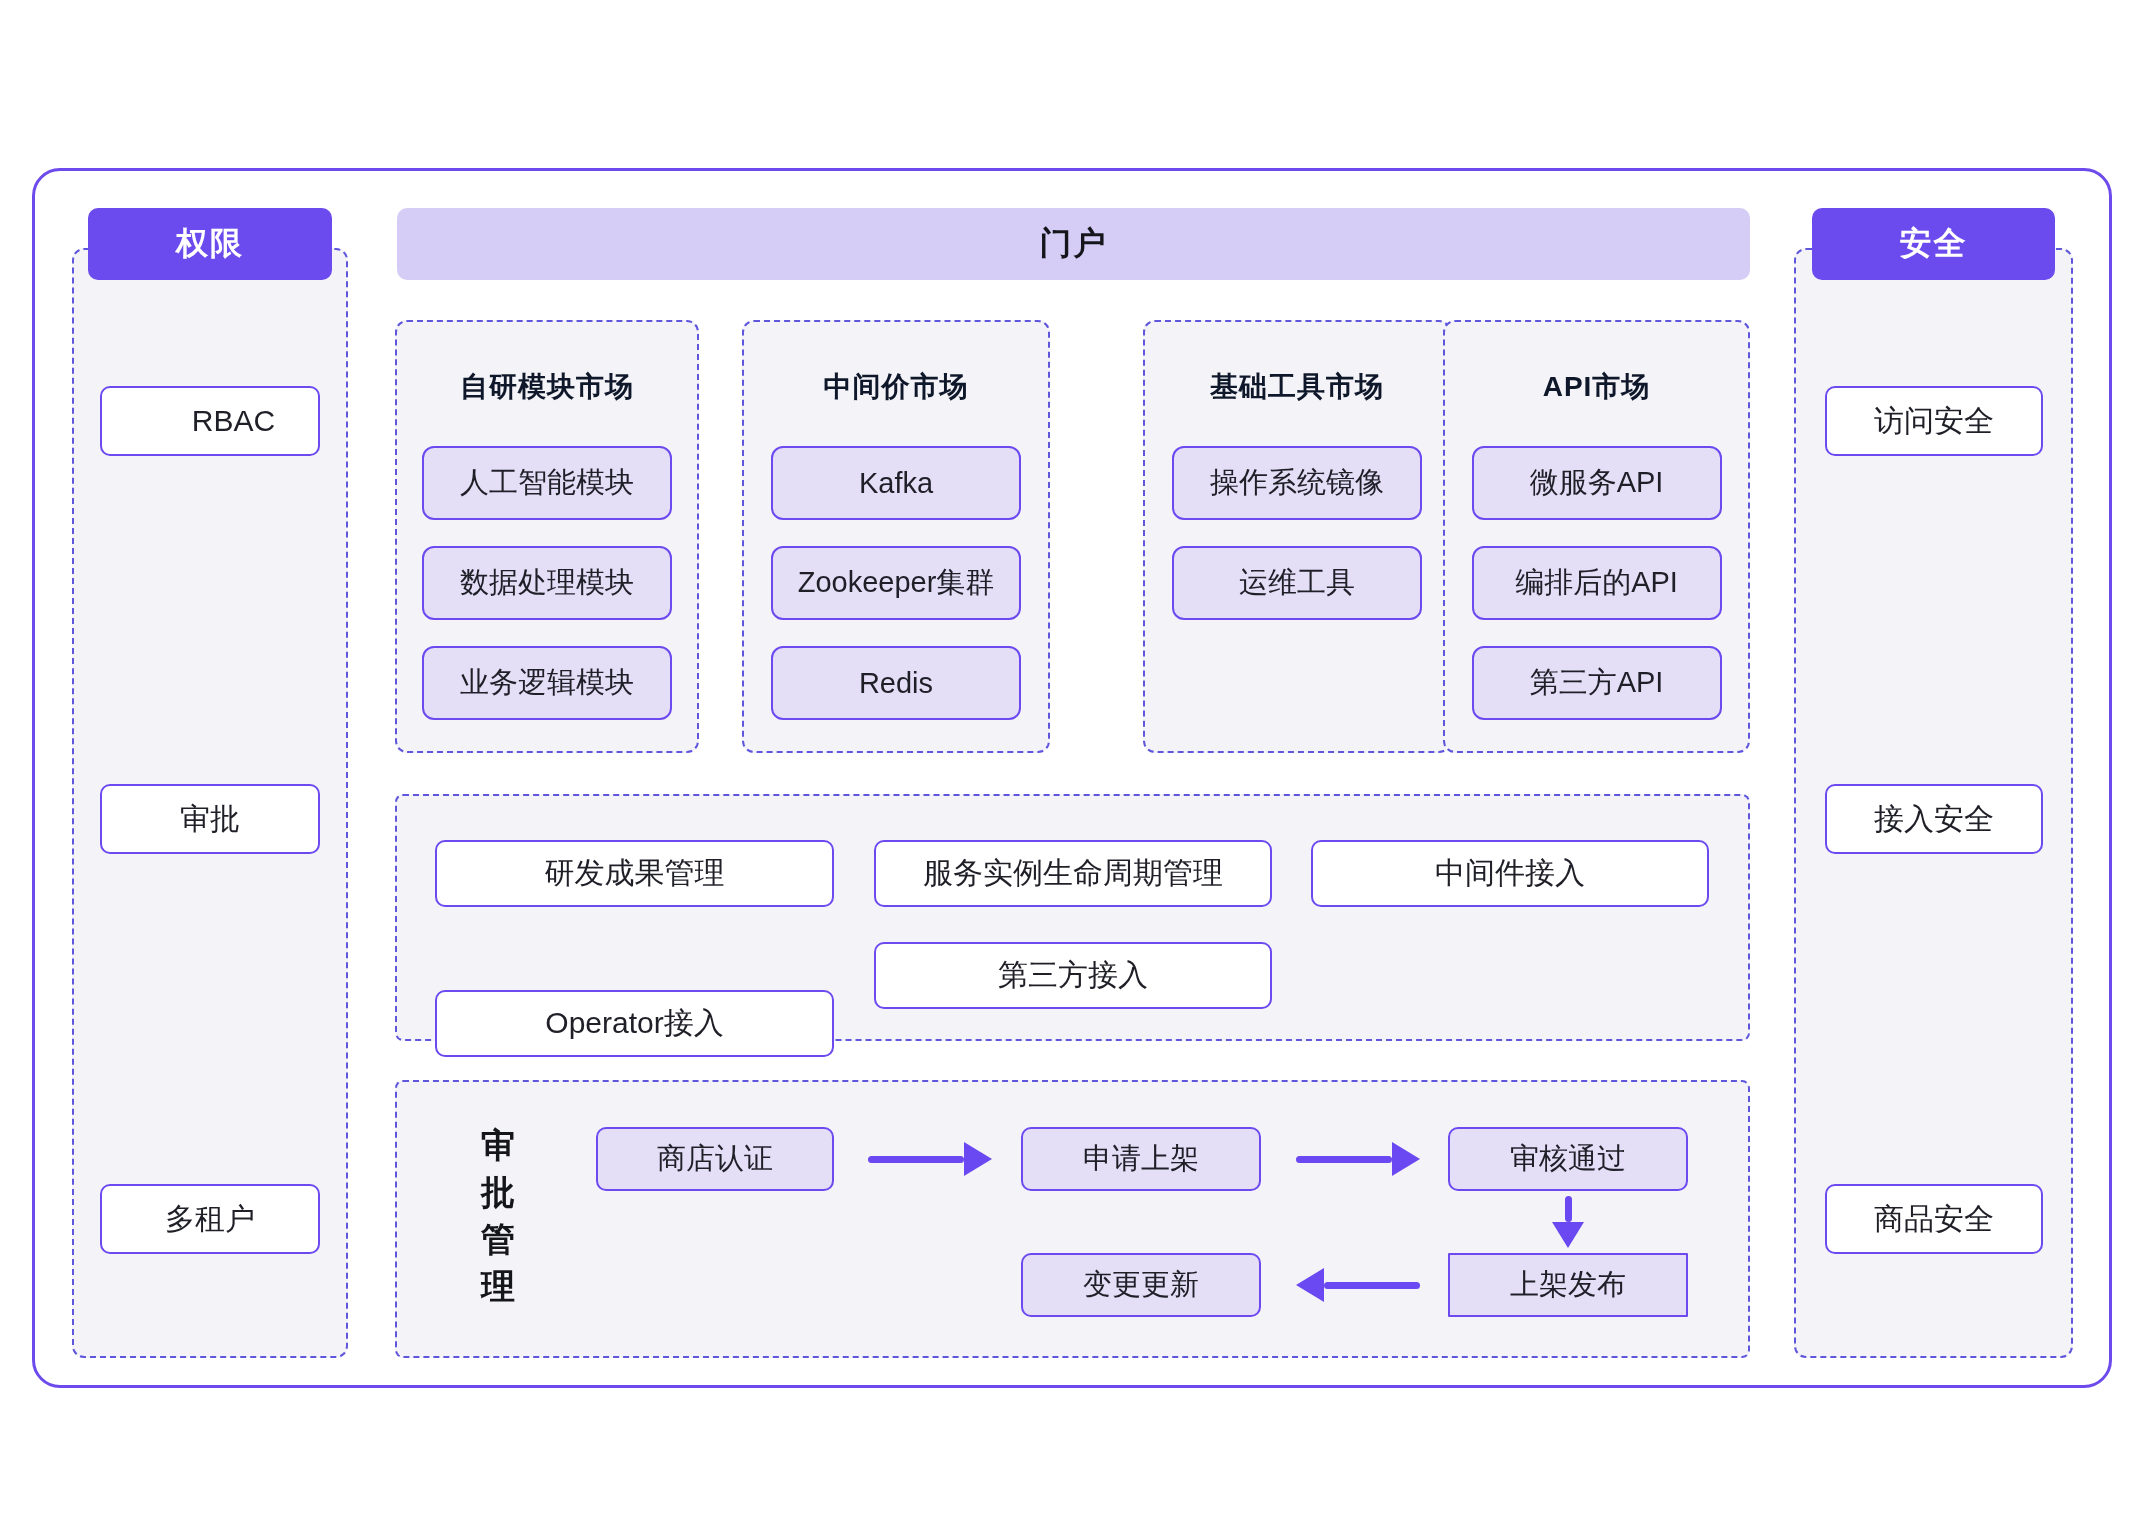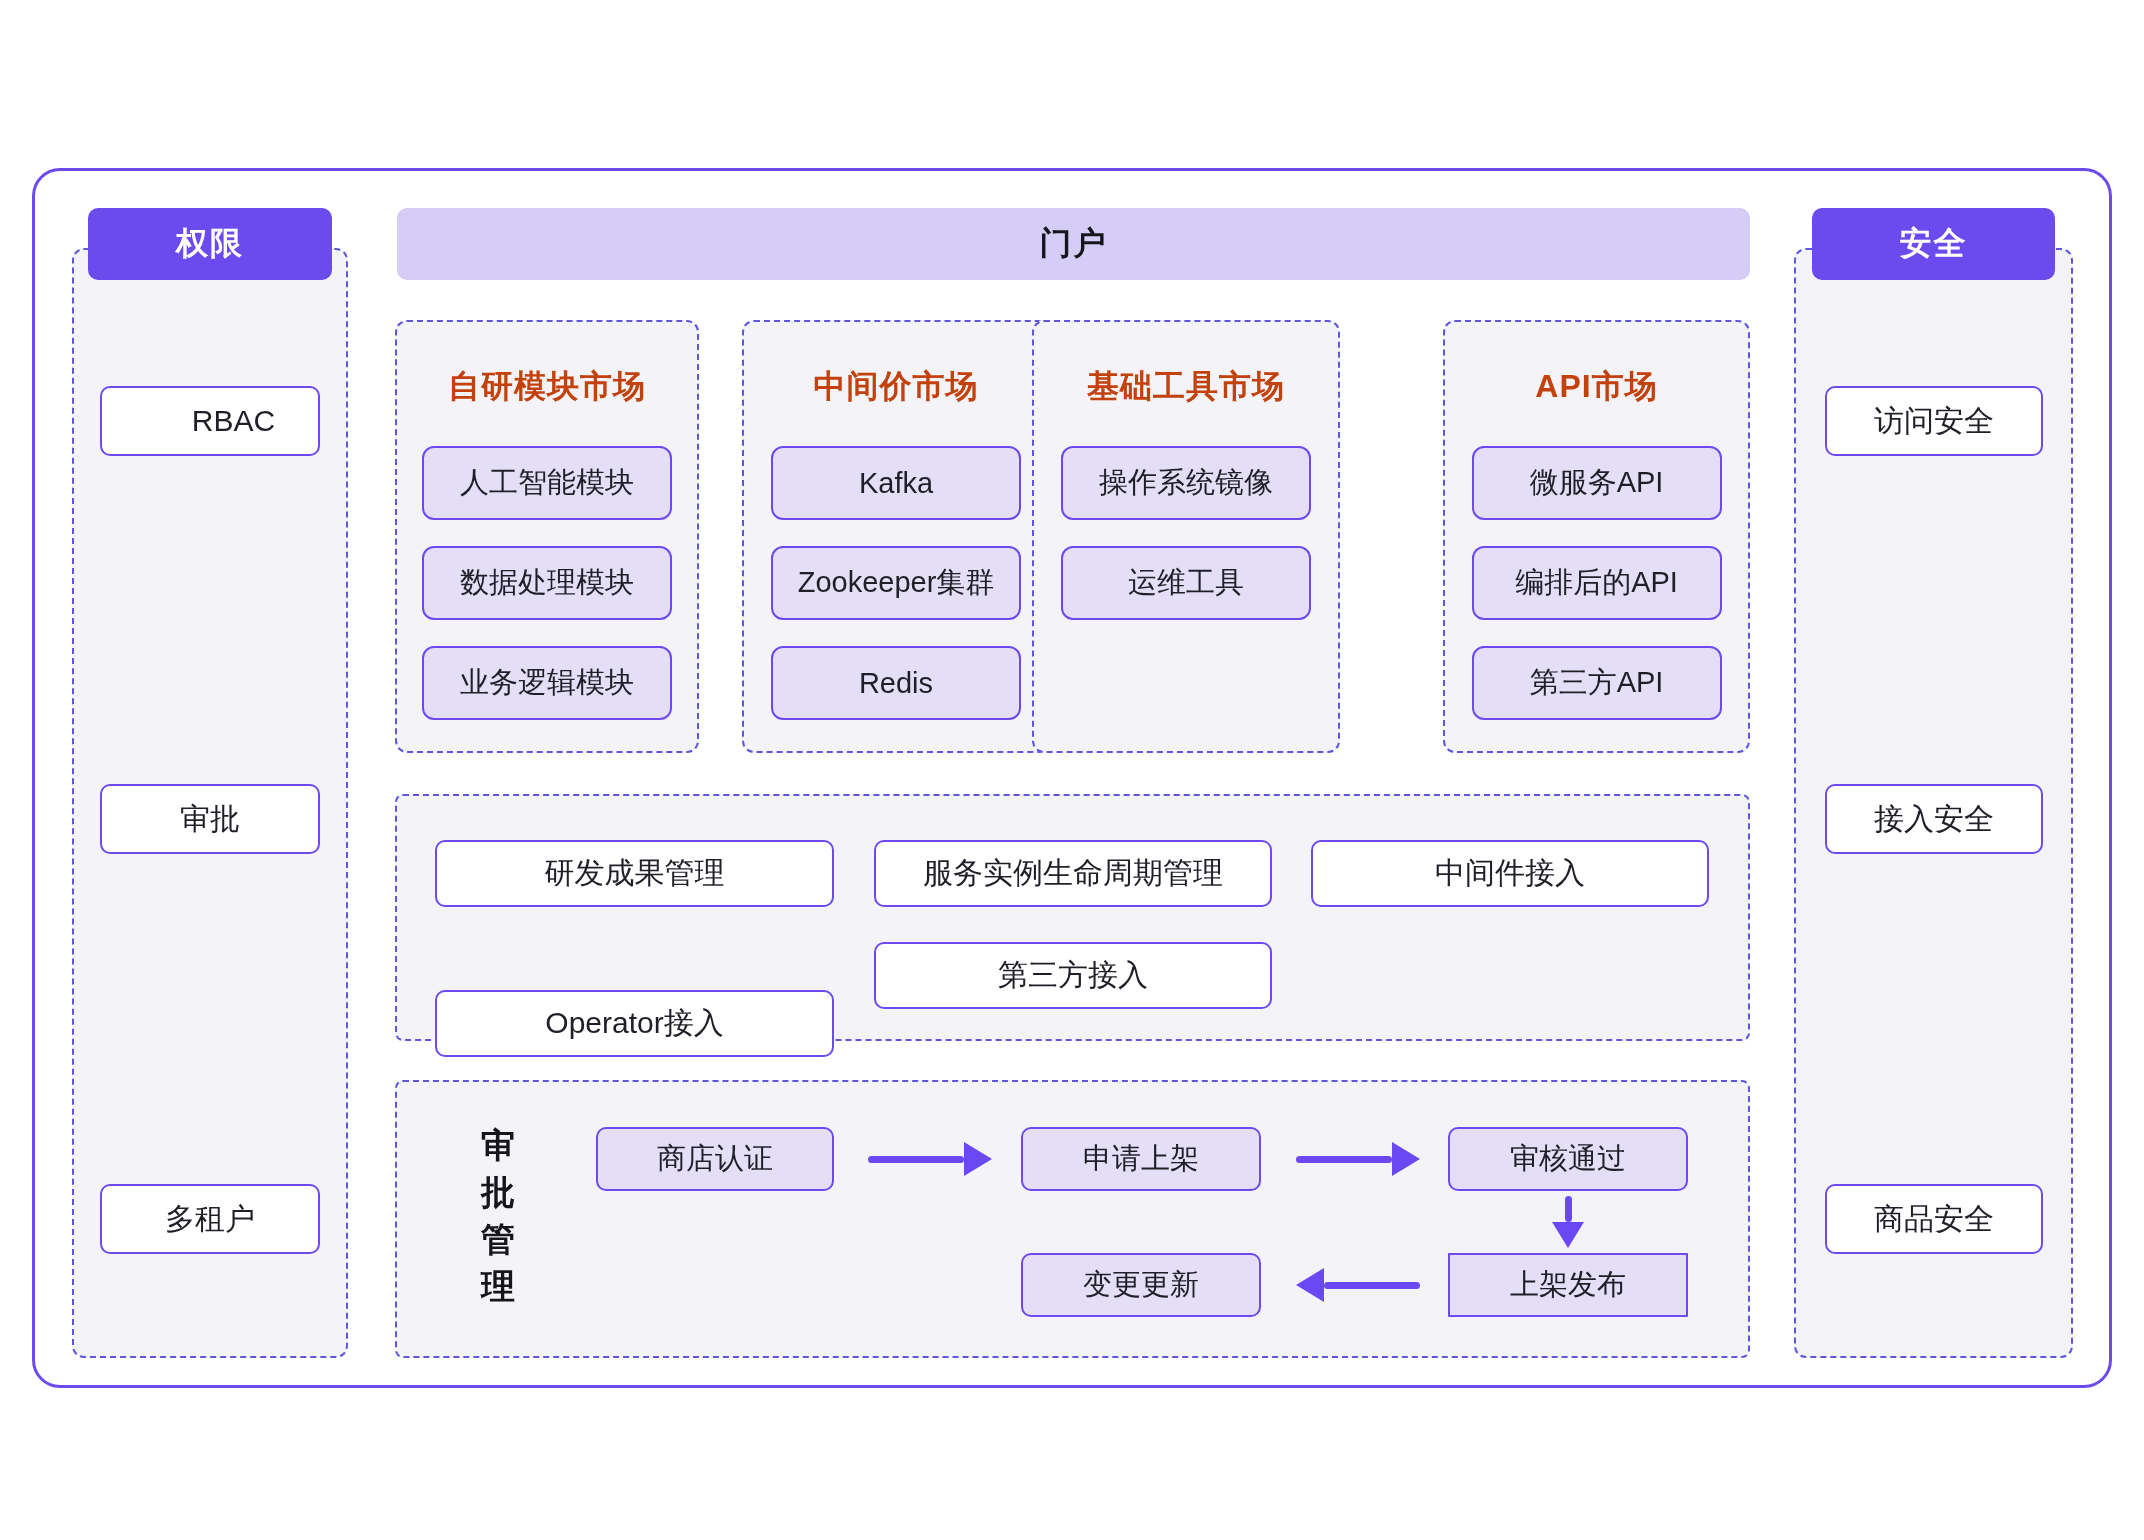--- a/index.html
+++ b/index.html
@@ -28,21 +28,21 @@
   }
   .white-box{
     background:#ffffff;border:2.5px solid #6C4AF0;border-radius:10px;
     display:flex;align-items:center;justify-content:center;font-size:30px;
   }
   .lav-box{
     background:#E4DEF7;border:2.5px solid #6C4AF0;border-radius:12px;
     display:flex;align-items:center;justify-content:center;font-size:29px;
   }
   .mkt-title{
-    font-weight:bold;font-size:32px;color:#c2410c;text-align:center;
+    font-weight:bold;font-size:28px;color:#0f172a;text-align:center;
     display:flex;align-items:center;justify-content:center;letter-spacing:1px;
   }
   .v-label{
     font-weight:bold;font-size:34px;line-height:47px;color:#15151C;
     width:36px;word-break:break-all;text-align:center;letter-spacing:0;
   }
   .arrow-h{display:flex;align-items:center;}
   .arrow-shaft-h{flex:1;height:7px;background:#6A48F2;border-radius:4px;}
   .arrow-head-right{width:0;height:0;border-left:28px solid #6A48F2;border-top:17px solid transparent;border-bottom:17px solid transparent;}
   .arrow-head-left{width:0;height:0;border-right:28px solid #6A48F2;border-top:17px solid transparent;border-bottom:17px solid transparent;}
@@ -76,21 +76,21 @@
   <div class="lav-box" style="margin:26px auto 0;width:246px;height:70px;">业务逻辑模块</div>
 </div>
 
 <div class="abs dashed-panel" style="left:742px;top:320px;width:308px;height:433px;">
   <div class="mkt-title" style="margin-top:40px;height:50px;">中间价市场</div>
   <div class="lav-box" style="margin:34px auto 0;width:246px;height:70px;">Kafka</div>
   <div class="lav-box" style="margin:26px auto 0;width:246px;height:70px;">Zookeeper集群</div>
   <div class="lav-box" style="margin:26px auto 0;width:246px;height:70px;">Redis</div>
 </div>
 
-<div class="abs dashed-panel" style="left:1032px;top:320px;width:308px;height:433px;">
+<div class="abs dashed-panel" style="left:1143px;top:320px;width:308px;height:433px;">
   <div class="mkt-title" style="margin-top:40px;height:50px;">基础工具市场</div>
   <div class="lav-box" style="margin:34px auto 8px;width:246px;height:70px;">操作系统镜像</div>
   <div class="lav-box" style="margin:26px auto 0;width:246px;height:70px;">运维工具</div>
 </div>
 
 <div class="abs dashed-panel" style="left:1443px;top:320px;width:307px;height:433px;">
   <div class="mkt-title" style="margin-top:40px;height:50px;">API市场</div>
   <div class="lav-box" style="margin:34px auto 0;width:246px;height:70px;">微服务API</div>
   <div class="lav-box" style="margin:26px auto 0;width:246px;height:70px;">编排后的API</div>
   <div class="lav-box" style="margin:26px auto 0;width:246px;height:70px;">第三方API</div>

